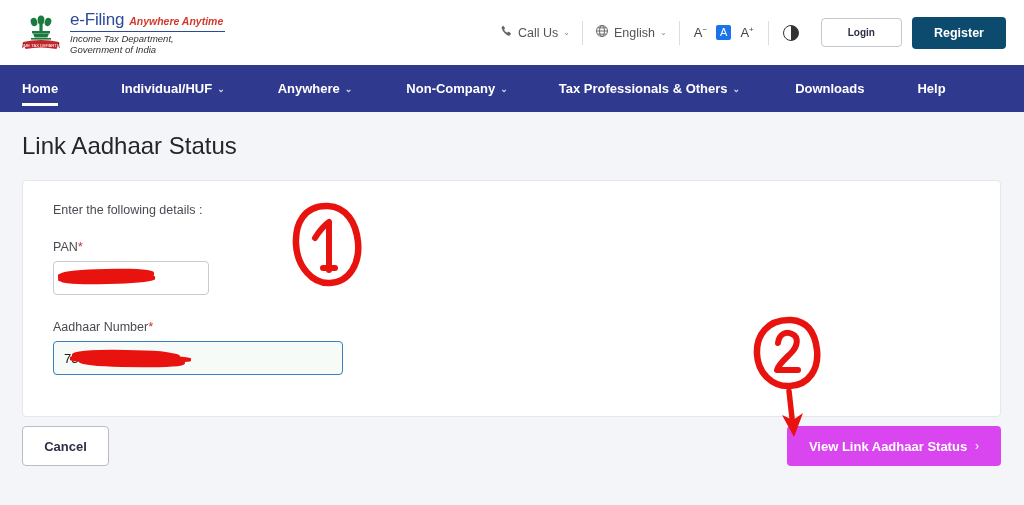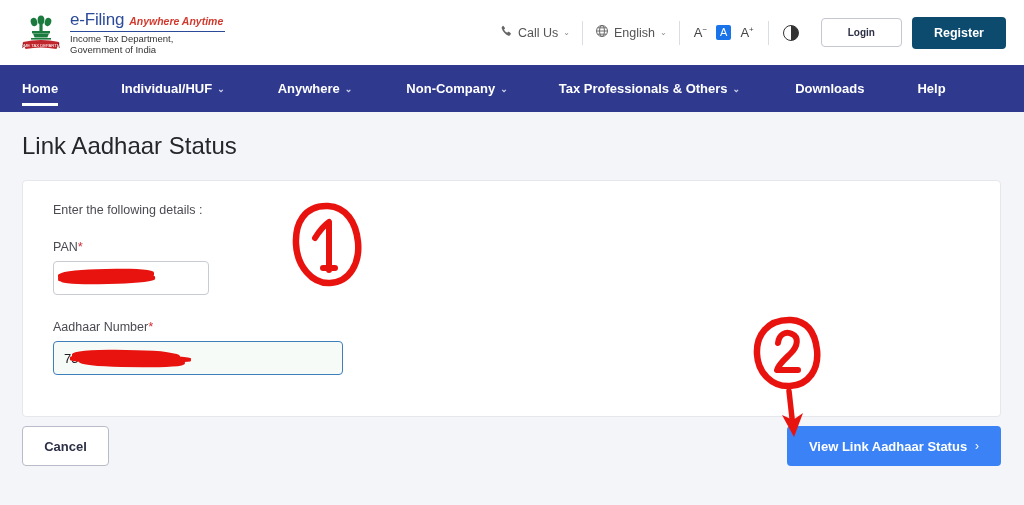--- a/index.html
+++ b/index.html
@@ -24,21 +24,21 @@
   .brand-text { margin-left: 8px; }
   .brand-line1 { display: flex; align-items: baseline; gap: 5px; }
   .efiling {
     font-size: 17px; color: #2c4a9a; letter-spacing: -0.2px;
   }
   .tagline {
     font-size: 10.5px; color: #d13a2e; font-style: italic; font-weight: bold;
   }
   .brand-sub {
     font-size: 9.5px; color: #333; margin-top: 1px;
-    border-top: 1.4px solid #2c4a9a; padding-top: 1px; width: 155px;
+    border-top: 1.4px solid #2c4a9a; padding-top: 1px; width: 155px; font-style: italic;
   }
 
   .header-right {
     margin-left: auto; display: flex; align-items: center;
     gap: 0px; margin-right: 18px; height: 100%;
   }
   .hitem {
     display: flex; align-items: center; gap: 5px;
     font-size: 12.5px; color: #555; padding: 0 12px;
     cursor: pointer; white-space: nowrap;
@@ -140,21 +140,21 @@
     transform: translateY(-50%);
     width: 87px; height: 40px;
     border: 1px solid #b9bbc9; background: #fff;
     color: #2c2f45; font-size: 13px; font-weight: bold;
     border-radius: 4px; cursor: pointer;
   }
   .btn-view {
     position: absolute; left: 787px; top: 446px;
     transform: translateY(-50%);
     width: 214px; height: 40px;
-    border: none; background: #3b82f6; color: #fff;
+    border: none; background: #d946ef; color: #fff;
     font-size: 13px; font-weight: bold; border-radius: 4px;
     cursor: pointer; display: flex; align-items: center;
     justify-content: center; gap: 8px;
   }
   .btn-view .chev { font-size: 12px; font-weight: normal; }
 
   
   .annot { position: absolute; pointer-events: none; }
   .annot-1 { left: 288px; top: 200px; }
   .annot-2 { left: 745px; top: 315px; }

